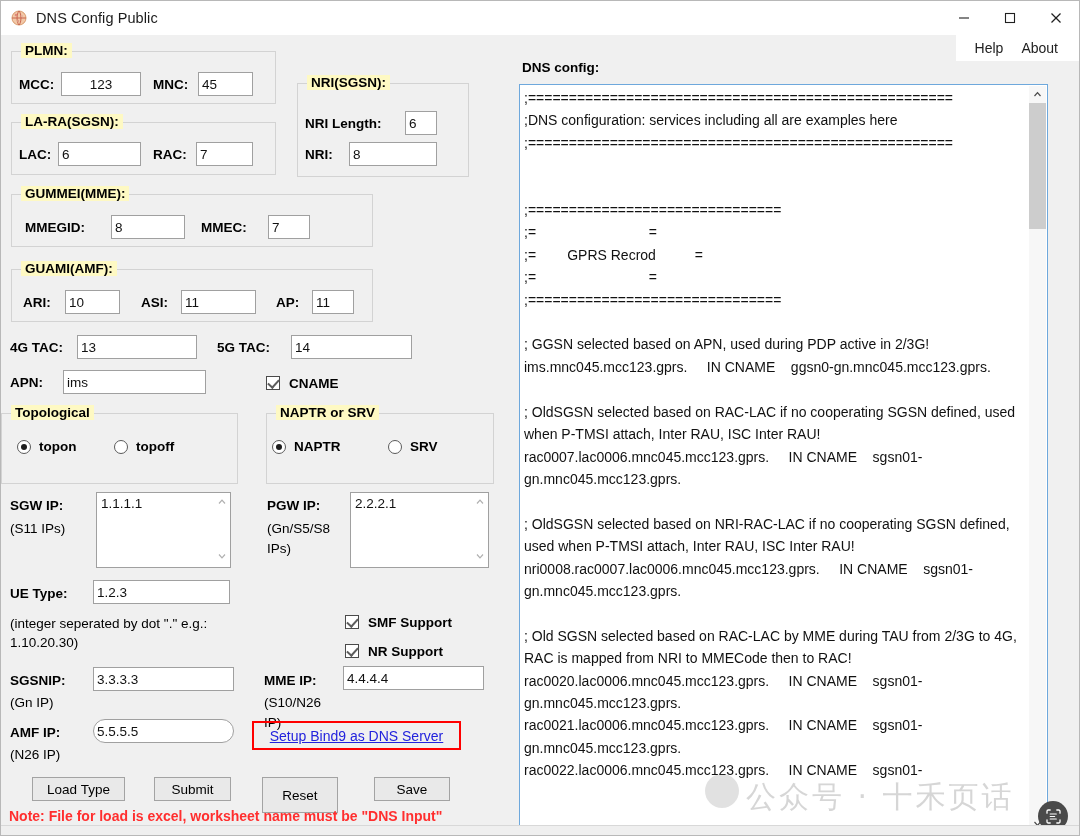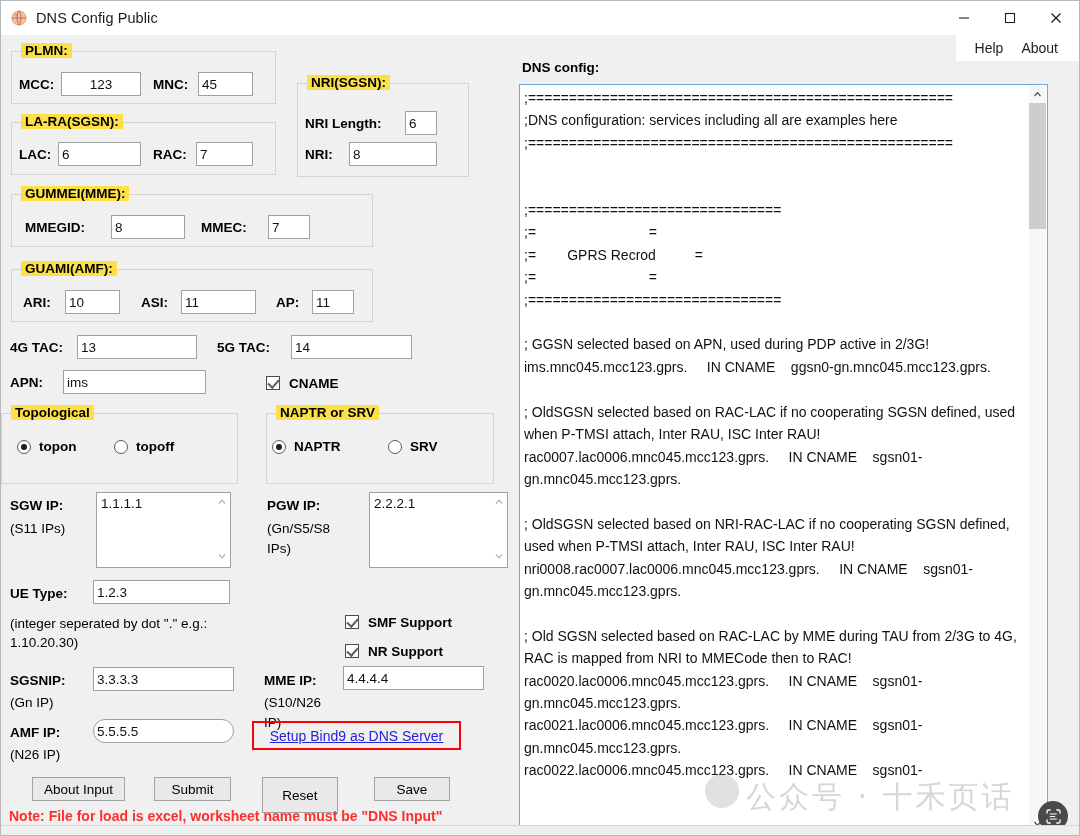--- a/index.html
+++ b/index.html
@@ -60,21 +60,21 @@
   }
 
   
   .groupbox{
     position:absolute;
     border:1px solid #d3d3d3;
     box-sizing:border-box;
   }
   .groupbox > .gb-title{
     position:absolute;top:-9px;left:9px;
-    background:#fde047;
+    background:#fef9c3;
     padding:0 4px;
     font-weight:bold;font-size:13.5px;
     white-space:nowrap;
   }
   .lbl{
     position:absolute;
     font-weight:bold;font-size:13.5px;
     white-space:nowrap;
     color:#000;
   }
@@ -365,21 +365,21 @@
           <svg class="arrow-dn" viewBox="0 0 10 10">
               <polyline points="2,3.5 5,6.8 8,3.5" fill="none" stroke="#b0b0b0" stroke-width="1.2"></polyline>
             </svg>
         </span>
       </div>
     </div>
 
     <span class="lbl" style="left:266px;top:463px;">PGW IP:</span>
     <span class="lbl" style="left:266px;top:486px;font-weight:normal;">(Gn/S5/S8</span>
     <span class="lbl" style="left:266px;top:506px;font-weight:normal;text-align:right;">IPs)</span>
-    <div class="tbox multiline" style="left:349px;top:457px;width:139px;height:76px;margin-left:19px;">
+    <div class="tbox multiline" style="left:349px;top:457px;width:139px;height:76px;">
       <span>2.2.2.1</span>
       <div class="mini-sb">
         <span>
           <svg class="arrow-up" viewBox="0 0 10 10">
               <polyline points="2,6.5 5,3.2 8,6.5" fill="none" stroke="#b0b0b0" stroke-width="1.2"></polyline>
             </svg>
         </span>
         <span>
           <svg class="arrow-dn" viewBox="0 0 10 10">
               <polyline points="2,3.5 5,6.8 8,3.5" fill="none" stroke="#b0b0b0" stroke-width="1.2"></polyline>
@@ -412,21 +412,21 @@
     <input class="tbox" style="left: 342px; top: 631px; width: 141px; height: 24px;" value="4.4.4.4">
 
     <span class="lbl" style="left:9px;top:690px;">AMF IP:</span>
     <span class="lbl" style="left:9px;top:712px;font-weight:normal;">(N26 IP)</span>
     <input class="tbox" style="left: 92px; top: 684px; width: 141px; height: 24px; border-radius: 12px;" value="5.5.5.5">
 
     <div class="linkbox" style="left:251px;top:686px;width:209px;height:29px;">
       <a class="link" href="#">Setup Bind9 as DNS Server</a>
     </div>
 
-    <div class="btn" style="left:31px;top:742px;width:93px;height:24px;">About Input</div>
+    <div class="btn" style="left:31px;top:742px;width:93px;height:24px;">Load Type</div>
     <div class="btn" style="left:153px;top:742px;width:77px;height:24px;">Submit</div>
     <div class="btn" style="left:261px;top:742px;width:76px;height:36px;">Reset</div>
     <div class="btn" style="left:373px;top:742px;width:76px;height:24px;">Save</div>
 
     <span class="note" style="left:8px;top:773px;">Note: File for load is excel, worksheet name must be "DNS Input"</span>
 
     <span class="dns-label" style="left:521px;top:25px;">DNS config:</span>
     <div class="dns-area" style="left:518px;top:49px;width:529px;height:750px;">
       <div class="dns-text">;====================================================
 ;DNS configuration: services including all are examples here

